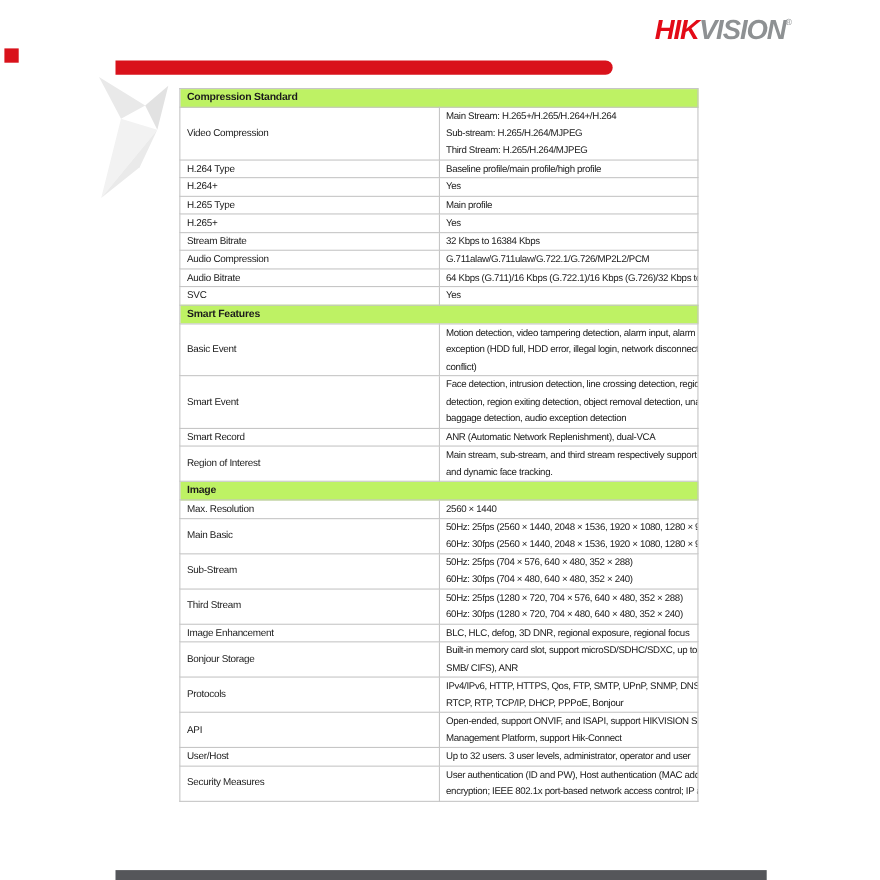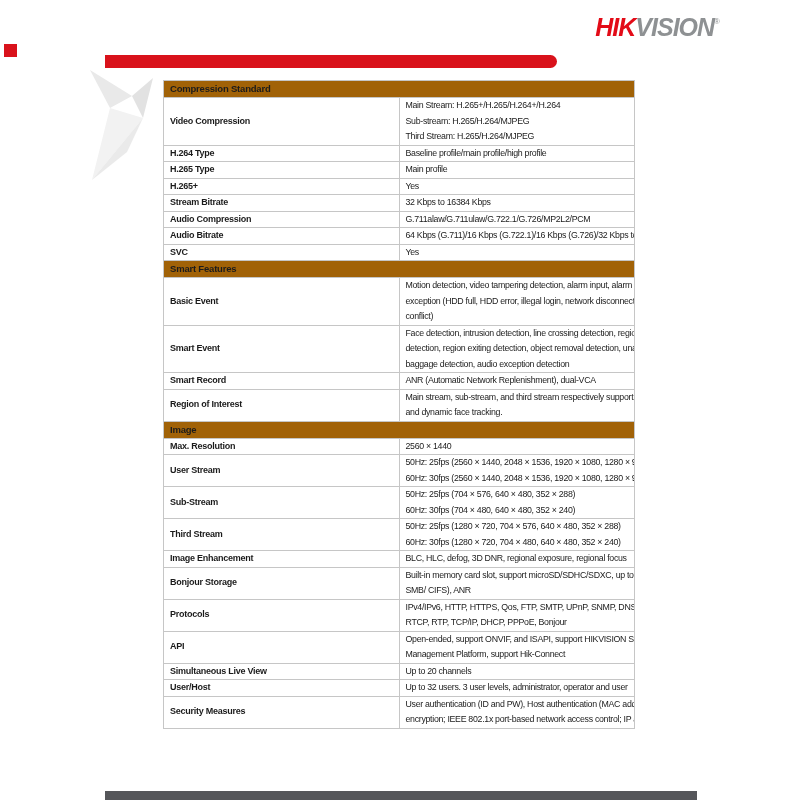--- a/index.html
+++ b/index.html
@@ -19,23 +19,23 @@
   .red-bar{position:absolute;left:105px;top:55px;width:452px;height:13px;background:#d9121b;
            border-radius:0 7px 7px 0;}
 
   
   .watermark{position:absolute;left:90px;top:66px;}
 
   
   table.spec{position:absolute;left:163px;top:80px;width:472px;border-collapse:collapse;
              table-layout:fixed;}
   table.spec td{border:1px solid #c6c6c6;padding:0 6px;vertical-align:middle;}
-  td.section-cell{background:#a16207;font-weight:bold;font-size:9.5px;line-height:16px;
+  td.section-cell{background:#bef264;font-weight:bold;font-size:9.5px;line-height:16px;
                   letter-spacing:-0.2px;}
-  td.label-cell{width:120px;font-weight:bold;font-size:9px;line-height:15.5px;
+  td.label-cell{width:120px;font-weight:normal;font-size:9px;line-height:15.5px;
                 letter-spacing:-0.25px;}
   td.value-cell{font-size:8.8px;line-height:15.5px;letter-spacing:-0.3px;white-space:pre;
                 overflow:hidden;}
 
   
   .footer-bar{position:absolute;left:105px;top:791px;width:592px;height:9px;background:#55565a;}
 </style>
 </head>
 <body>
 
@@ -60,20 +60,24 @@
   </tr>
         <tr class="spec-row">
     <td class="label-cell">Video Compression</td>
     <td class="value-cell">Main Stream: H.265+/H.265/H.264+/H.264
 Sub-stream: H.265/H.264/MJPEG
 Third Stream: H.265/H.264/MJPEG</td>
   </tr>
         <tr class="spec-row">
     <td class="label-cell">H.264 Type</td>
     <td class="value-cell">Baseline profile/main profile/high profile</td>
+  </tr>
+        <tr class="spec-row">
+    <td class="label-cell">H.264+</td>
+    <td class="value-cell">Yes</td>
   </tr>
         <tr class="spec-row">
     <td class="label-cell">H.265 Type</td>
     <td class="value-cell">Main profile</td>
   </tr>
         <tr class="spec-row">
     <td class="label-cell">H.265+</td>
     <td class="value-cell">Yes</td>
   </tr>
         <tr class="spec-row">
@@ -117,21 +121,21 @@
 and dynamic face tracking.</td>
   </tr>
         <tr class="section-row">
     <td colspan="2" class="section-cell">Image</td>
   </tr>
         <tr class="spec-row">
     <td class="label-cell">Max. Resolution</td>
     <td class="value-cell">2560 × 1440</td>
   </tr>
         <tr class="spec-row">
-    <td class="label-cell">User Stream</td>
+    <td class="label-cell">Main Basic</td>
     <td class="value-cell">50Hz: 25fps (2560 × 1440, 2048 × 1536, 1920 × 1080, 1280 × 960, 1280 × 720)
 60Hz: 30fps (2560 × 1440, 2048 × 1536, 1920 × 1080, 1280 × 960, 1280 × 720)</td>
   </tr>
         <tr class="spec-row">
     <td class="label-cell">Sub-Stream</td>
     <td class="value-cell">50Hz: 25fps (704 × 576, 640 × 480, 352 × 288)
 60Hz: 30fps (704 × 480, 640 × 480, 352 × 240)</td>
   </tr>
         <tr class="spec-row">
     <td class="label-cell">Third Stream</td>
@@ -151,24 +155,20 @@
     <td class="label-cell">Protocols</td>
     <td class="value-cell">IPv4/IPv6, HTTP, HTTPS, Qos, FTP, SMTP, UPnP, SNMP, DNS, DDNS, NTP, RTSP,
 RTCP, RTP, TCP/IP, DHCP, PPPoE, Bonjour</td>
   </tr>
         <tr class="spec-row">
     <td class="label-cell">API</td>
     <td class="value-cell">Open-ended, support ONVIF, and ISAPI, support HIKVISION SDK and Third-Party
 Management Platform, support Hik-Connect</td>
   </tr>
         <tr class="spec-row">
-    <td class="label-cell">Simultaneous Live View</td>
-    <td class="value-cell">Up to 20 channels</td>
-  </tr>
-        <tr class="spec-row">
     <td class="label-cell">User/Host</td>
     <td class="value-cell">Up to 32 users. 3 user levels, administrator, operator and user</td>
   </tr>
         <tr class="spec-row">
     <td class="label-cell">Security Measures</td>
     <td class="value-cell">User authentication (ID and PW), Host authentication (MAC address); HTTPS
 encryption; IEEE 802.1x port-based network access control; IP address filtering</td>
   </tr>
       </tbody>
   </table>

